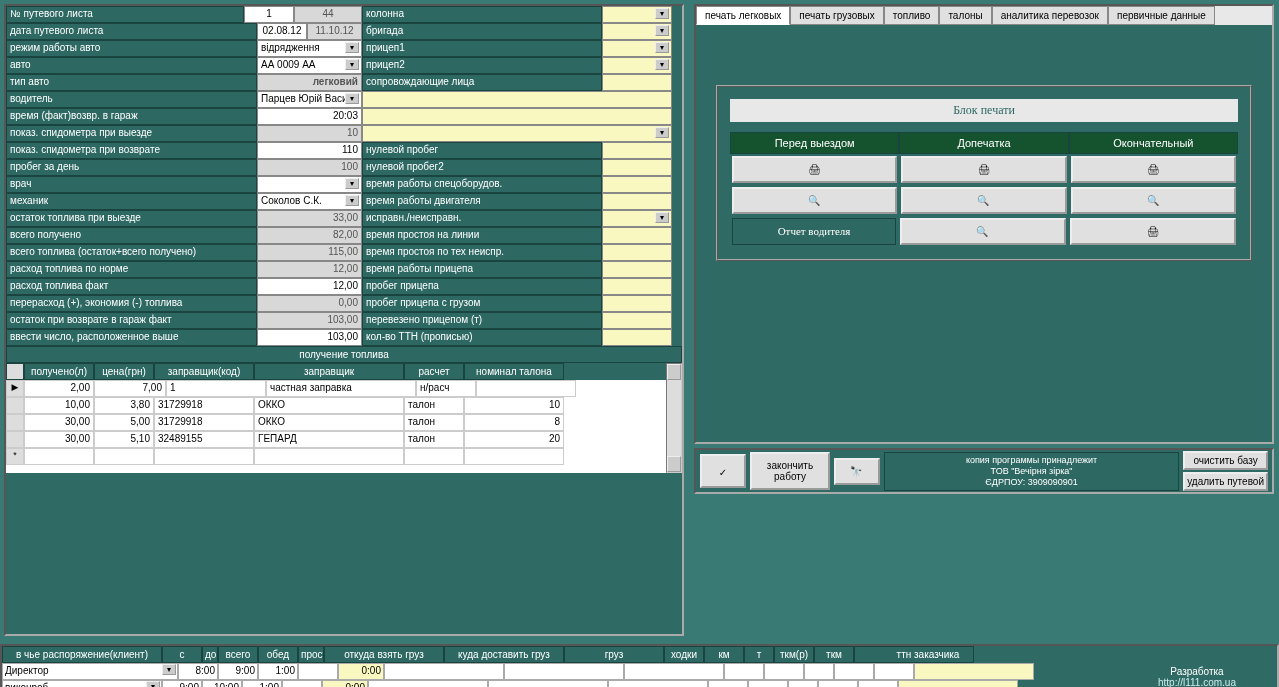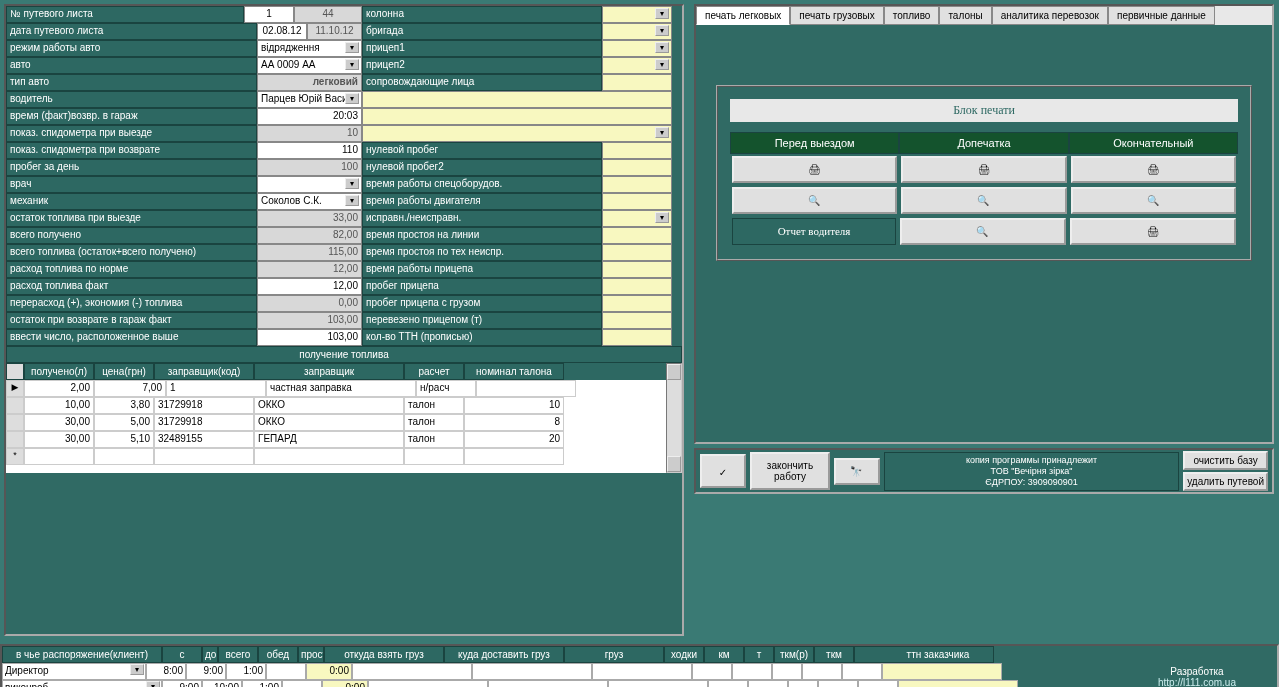--- a/index.html
+++ b/index.html
@@ -347,25 +347,25 @@
         <div style="width: 40px;">обед</div>
         <div style="width: 26px;">простой</div>
         <div style="width: 120px;">откуда взять груз</div>
         <div style="width: 120px;">куда доставить груз</div>
         <div style="width: 100px;">груз</div>
         <div style="width: 40px;">ходки</div>
         <div style="width: 40px;">км</div>
         <div style="width: 30px;">т</div>
         <div style="width: 40px;">ткм(р)</div>
         <div style="width: 40px;">ткм</div>
-        <div style="width: 140px; padding-left: 30px;">ттн заказчика</div>
+        <div style="width: 120px; padding-left: 30px;">ттн заказчика</div>
       </div>
     <div id="sched-rows">
         <div class="sched-row">
-          <div class="dd2" style="width: 144px;">Директор</div>
+          <div class="dd2" style="width: 176px;">Директор</div>
           <div style="width: 40px; text-align: right;">8:00</div>
           <div style="width: 40px; text-align: right;">9:00</div>
           <div style="width: 40px; text-align: right;">1:00</div>
           <div style="width: 40px; text-align: right;"></div>
           <div class="yl" style="width: 46px; text-align: right;">0:00</div>
           <div style="width: 120px;"></div>
           <div style="width: 120px;"></div>
           <div style="width: 100px;"></div>
           <div style="width: 40px;"></div>
           <div style="width: 40px;"></div>

